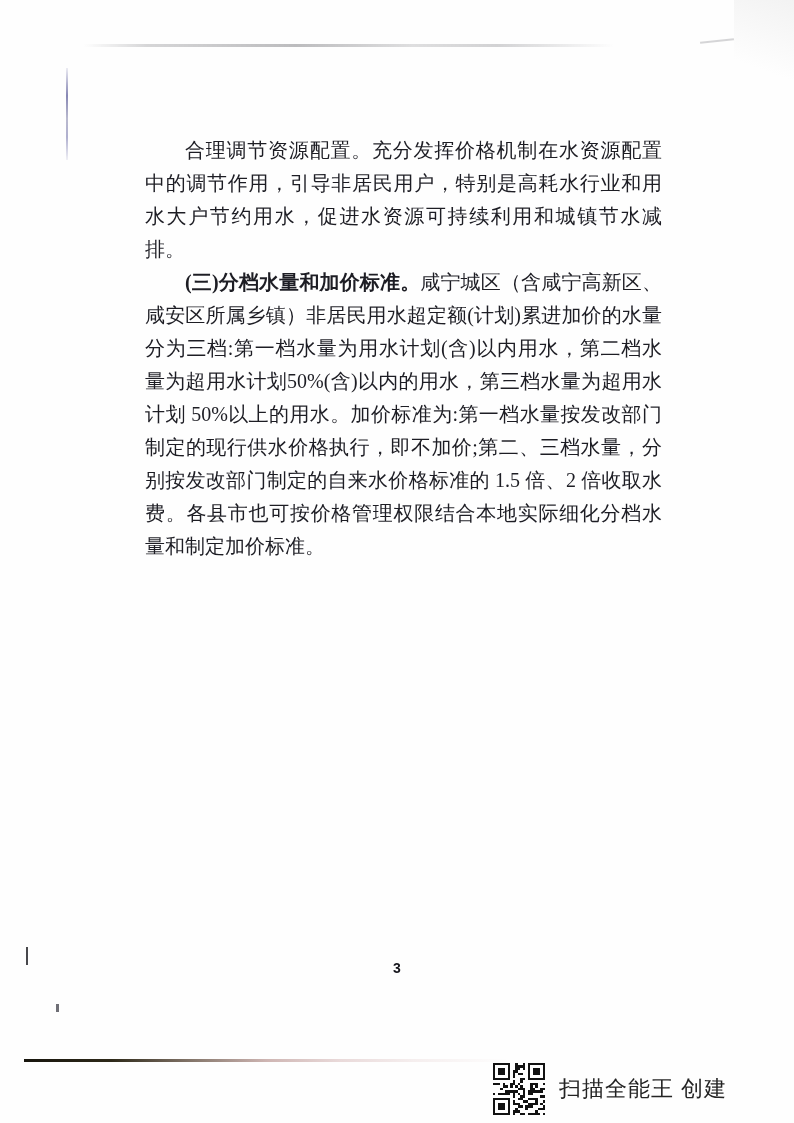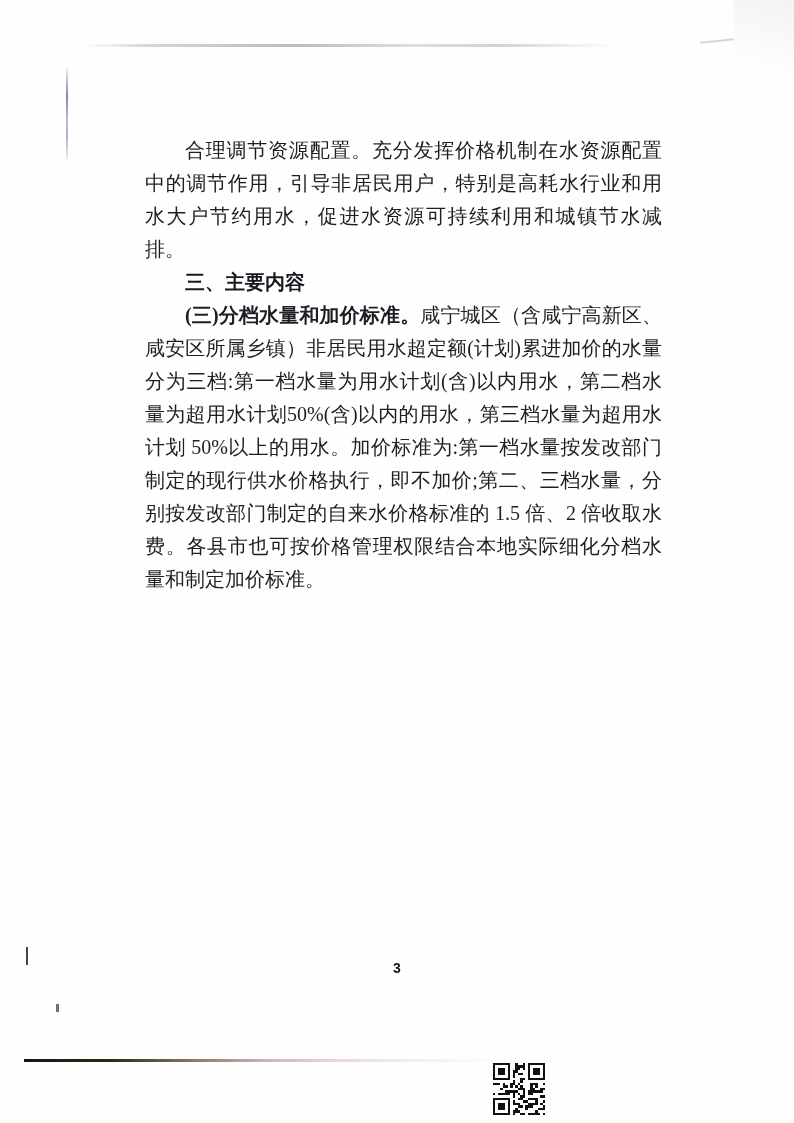--- a/index.html
+++ b/index.html
@@ -113,21 +113,20 @@
   <div class="artifact streak-top"></div>
   <div class="artifact speck-top-right"></div>
   <div class="artifact pen-line-left"></div>
   <div class="artifact corner-shade-tr"></div>
   <div class="artifact tick-bottom-left"></div>
   <div class="artifact speck-mid"></div>
   <div class="artifact edge-line-bottom"></div>
 
   <div class="content" id="doc-body">
       <p class="para">合理调节资源配置。充分发挥价格机制在水资源配置中的调节作用，引导非居民用户，特别是高耗水行业和用水大户节约用水，促进水资源可持续利用和城镇节水减排。</p>
-      <p class="para heading">三、主要内容</p>
       <p class="para"><b>(三)分档水量和加价标准。</b>咸宁城区（含咸宁高新区、咸安区所属乡镇）非居民用水超定额(计划)累进加价的水量分为三档:第一档水量为用水计划(含)以内用水，第二档水量为超用水计划50%(含)以内的用水，第三档水量为超用水计划 50%以上的用水。加价标准为:第一档水量按发改部门制定的现行供水价格执行，即不加价;第二、三档水量，分别按发改部门制定的自来水价格标准的 1.5 倍、2 倍收取水费。各县市也可按价格管理权限结合本地实际细化分档水量和制定加价标准。</p>
     </div>
 
   <div class="page-number">3</div>
 
   <div class="footer">
     <svg class="qr" id="qr-svg" viewBox="0 0 21 21" shape-rendering="crispEdges">
         <rect x="0" y="0" width="1" height="1" fill="#111"></rect>
         <rect x="1" y="0" width="1" height="1" fill="#111"></rect>
         <rect x="2" y="0" width="1" height="1" fill="#111"></rect>
@@ -337,15 +336,16 @@
         <rect x="8" y="20" width="1" height="1" fill="#111"></rect>
         <rect x="11" y="20" width="1" height="1" fill="#111"></rect>
         <rect x="12" y="20" width="1" height="1" fill="#111"></rect>
         <rect x="14" y="20" width="1" height="1" fill="#111"></rect>
         <rect x="15" y="20" width="1" height="1" fill="#111"></rect>
         <rect x="16" y="20" width="1" height="1" fill="#111"></rect>
         <rect x="17" y="20" width="1" height="1" fill="#111"></rect>
         <rect x="18" y="20" width="1" height="1" fill="#111"></rect>
         <rect x="20" y="20" width="1" height="1" fill="#111"></rect>
       </svg>
+    <span class="footer-text">扫描全能王 创建</span>
   </div>
 
 </div>
 
 </body></html>

